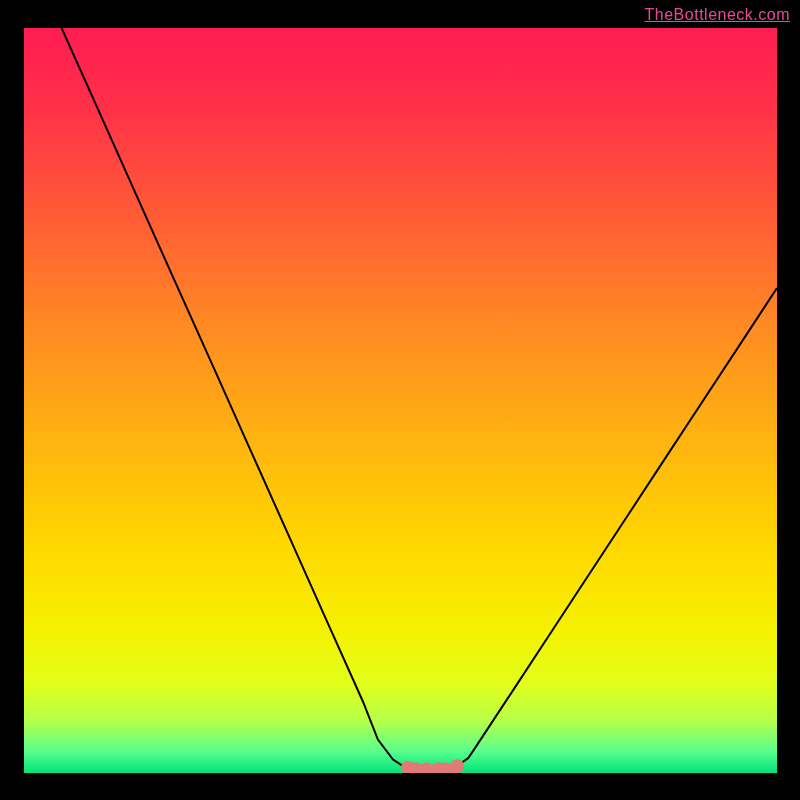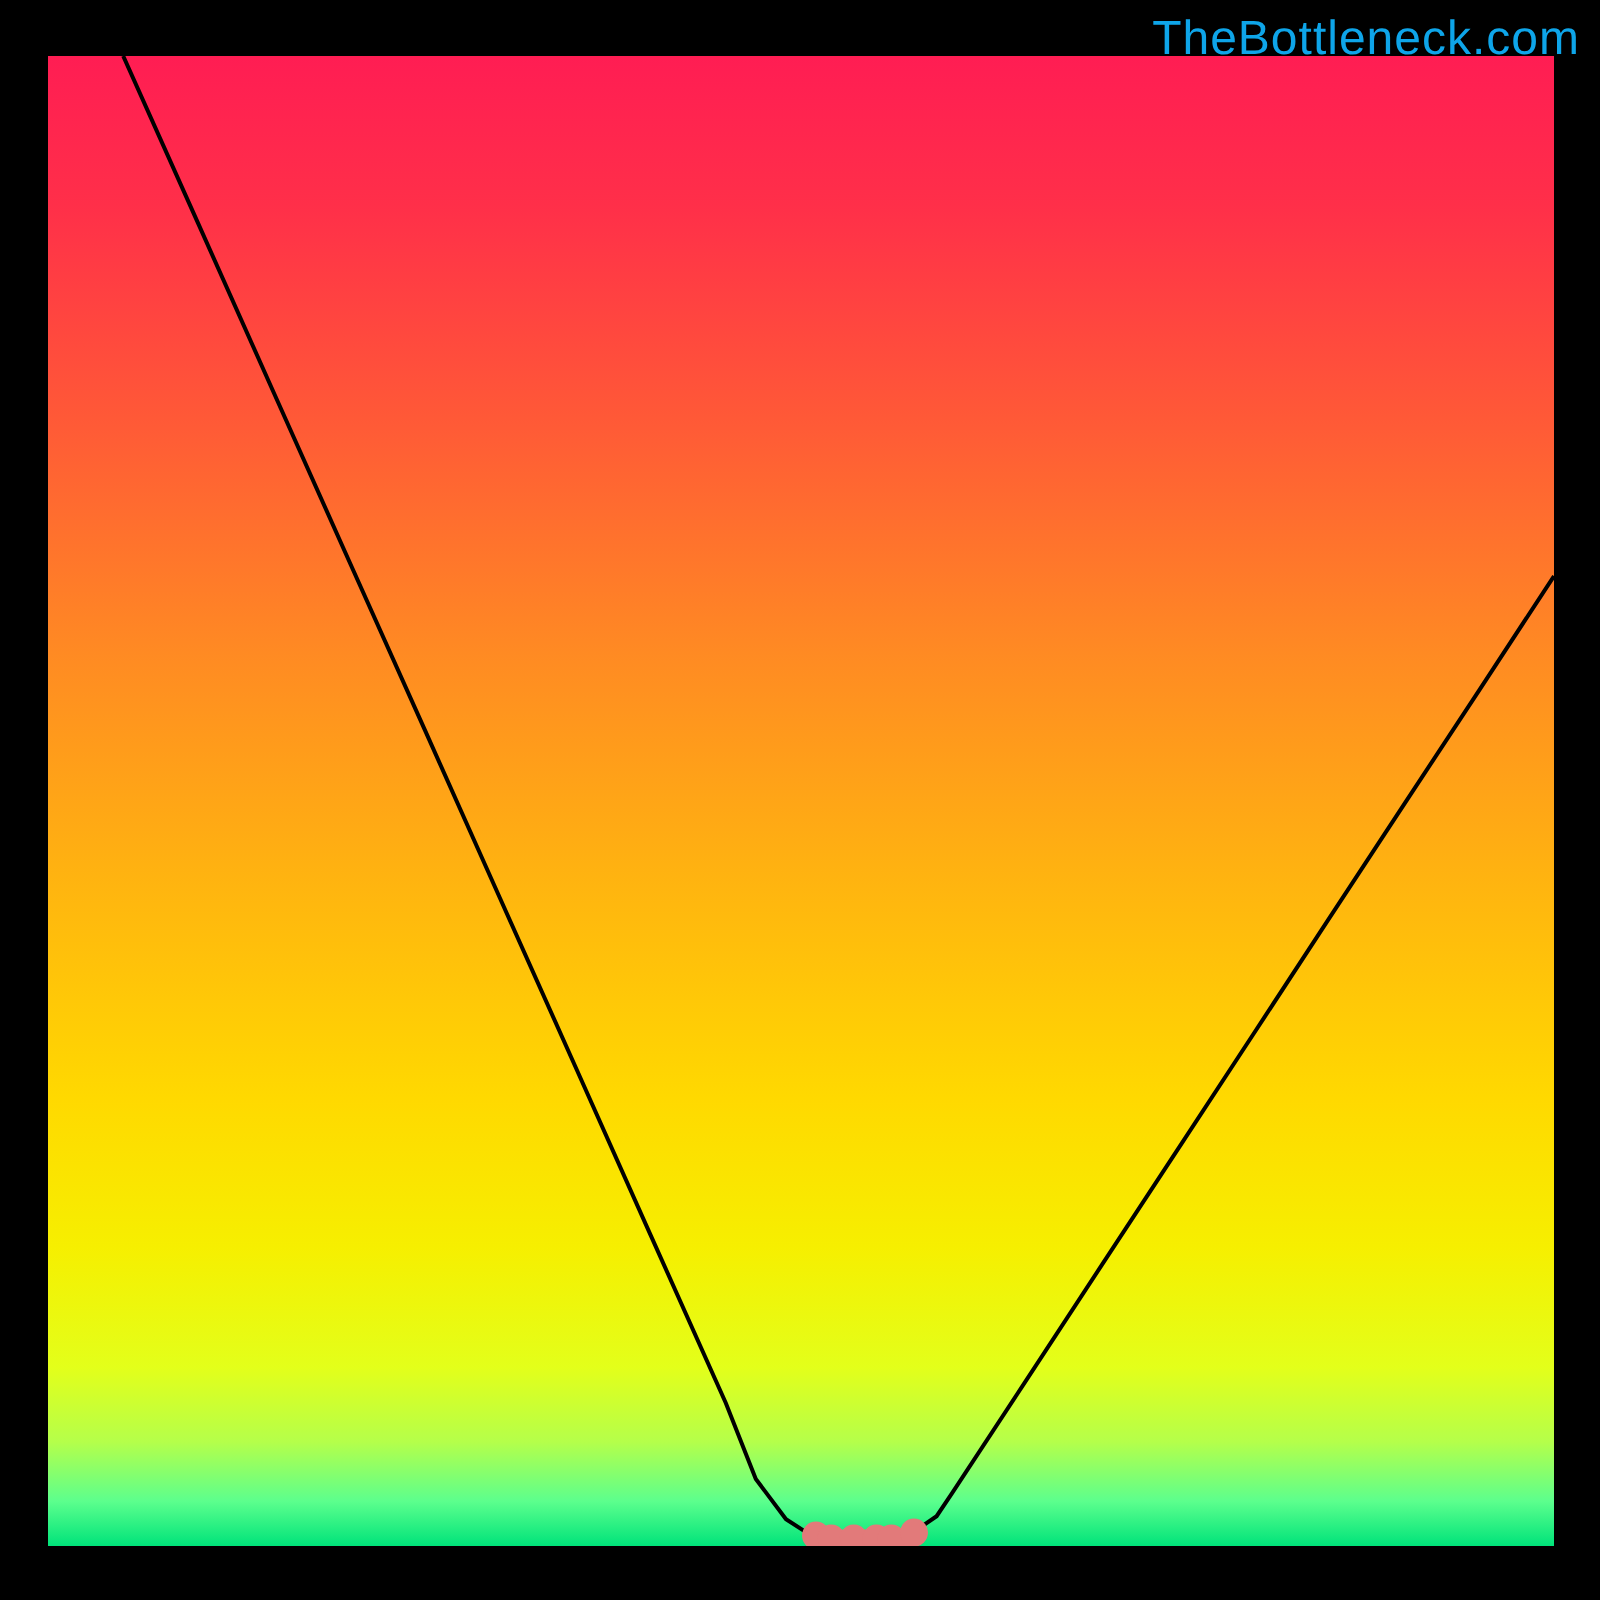--- a/index.html
+++ b/index.html
@@ -16,24 +16,25 @@
   height: 800px;
 }
 svg {
   display: block;
 }
 #watermark {
   position: absolute;
   top: 6px;
   right: 10px;
   font-family: Arial, Helvetica, sans-serif;
-  font-size: 24px;
+  font-size: 16px;
   font-weight: 500;
-  color: #0ea5e9;
+  color: #ec4899;
   letter-spacing: 0.5px;
+  text-decoration: underline;
 }
 </style>
 </head>
 <body>
 
 <div id="wrap">
   <svg id="svg" width="800" height="800" viewBox="0 0 800 800">
     <defs>
       <linearGradient id="bg-grad" x1="0" y1="0" x2="0" y2="1">
           <stop offset="0%" stop-color="#ff1d53"></stop>

